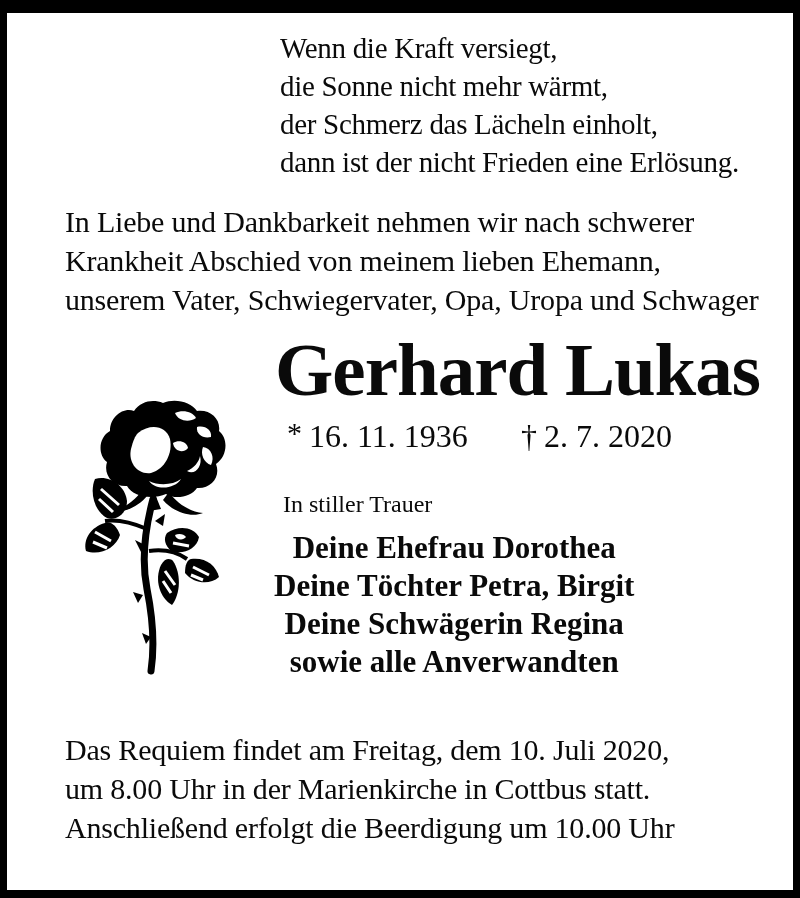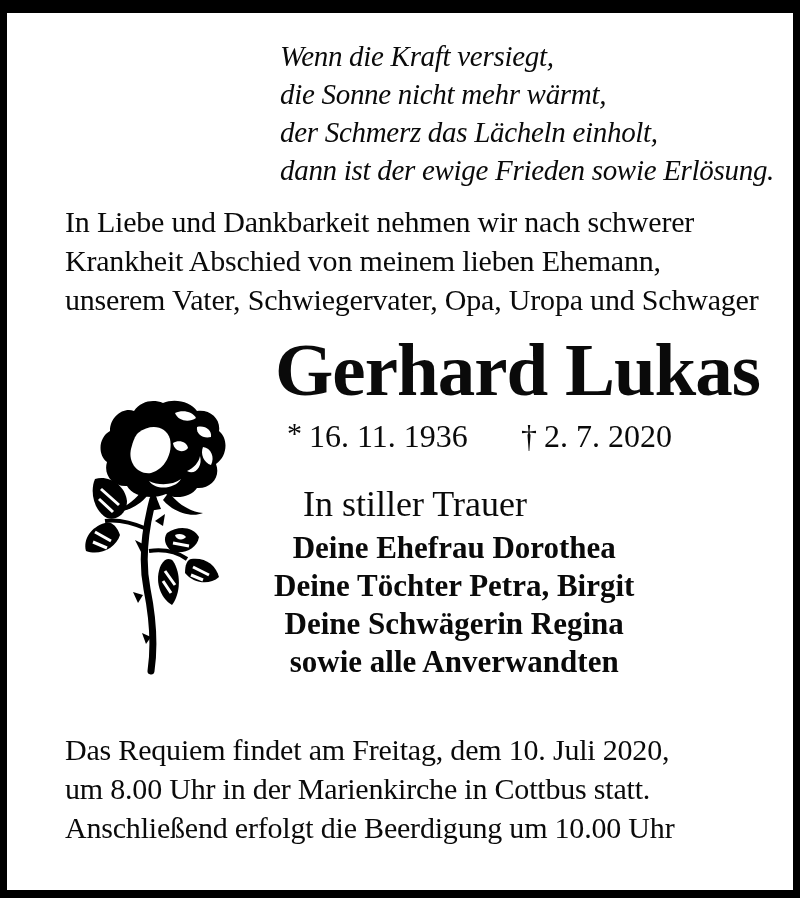--- a/index.html
+++ b/index.html
@@ -15,22 +15,21 @@
     overflow: hidden;
   }
   .paper {
     position: absolute;
     left: 7px; top: 13px; right: 7px; bottom: 8px;
     background: #ffffff;
   }
   .abs { position: absolute; white-space: nowrap; color: #0a0a0a; }
 
   .poem {
-    left: 273px; top: 24px;
-    font-style: italic;
+    left: 273px; top: 16px;
     font-size: 29px; line-height: 38px;
     letter-spacing: -0.3px;
   }
   .intro {
     left: 58px; top: 189px;
     font-size: 30px; line-height: 39px;
     letter-spacing: -0.2px;
   }
   .rose {
     position: absolute;
@@ -49,21 +48,21 @@
   .sym-born {
     display: inline-block;
     font-size: 30px;
     vertical-align: top;
     position: relative; top: -3px;
     margin-right: 7px;
   }
   .sym-died { display: inline-block; margin-right: 7px; }
   .trauer {
     left: 276px; top: 474px;
-    font-size: 36px; line-height: 34px; margin-left: 20px;
+    font-size: 24px; line-height: 34px;
   }
   .mourners {
     left: 267px; top: 516px;
     font-size: 31px; line-height: 38px;
     font-weight: bold;
     text-align: center;
   }
   .funeral {
     left: 58px; top: 717px;
     font-size: 30px; line-height: 39px;
@@ -73,21 +72,21 @@
 </head>
 <body>
 
 <div class="page">
   <div class="paper">
 
     <div class="abs poem">
       <div>Wenn die Kraft versiegt,</div>
       <div>die Sonne nicht mehr wärmt,</div>
       <div>der Schmerz das Lächeln einholt,</div>
-      <div>dann ist der ewige Frieden sowie Erlösung.</div>
+      <div>dann ist der nicht Frieden eine Erlösung.</div>
     </div>
 
     <div class="abs intro">
       <div>In Liebe und Dankbarkeit nehmen wir nach schwerer</div>
       <div>Krankheit Abschied von meinem lieben Ehemann,</div>
       <div>unserem Vater, Schwiegervater, Opa, Uropa und Schwager</div>
     </div>
 
     <svg class="rose" viewBox="0 0 145 285" aria-hidden="true">
 

